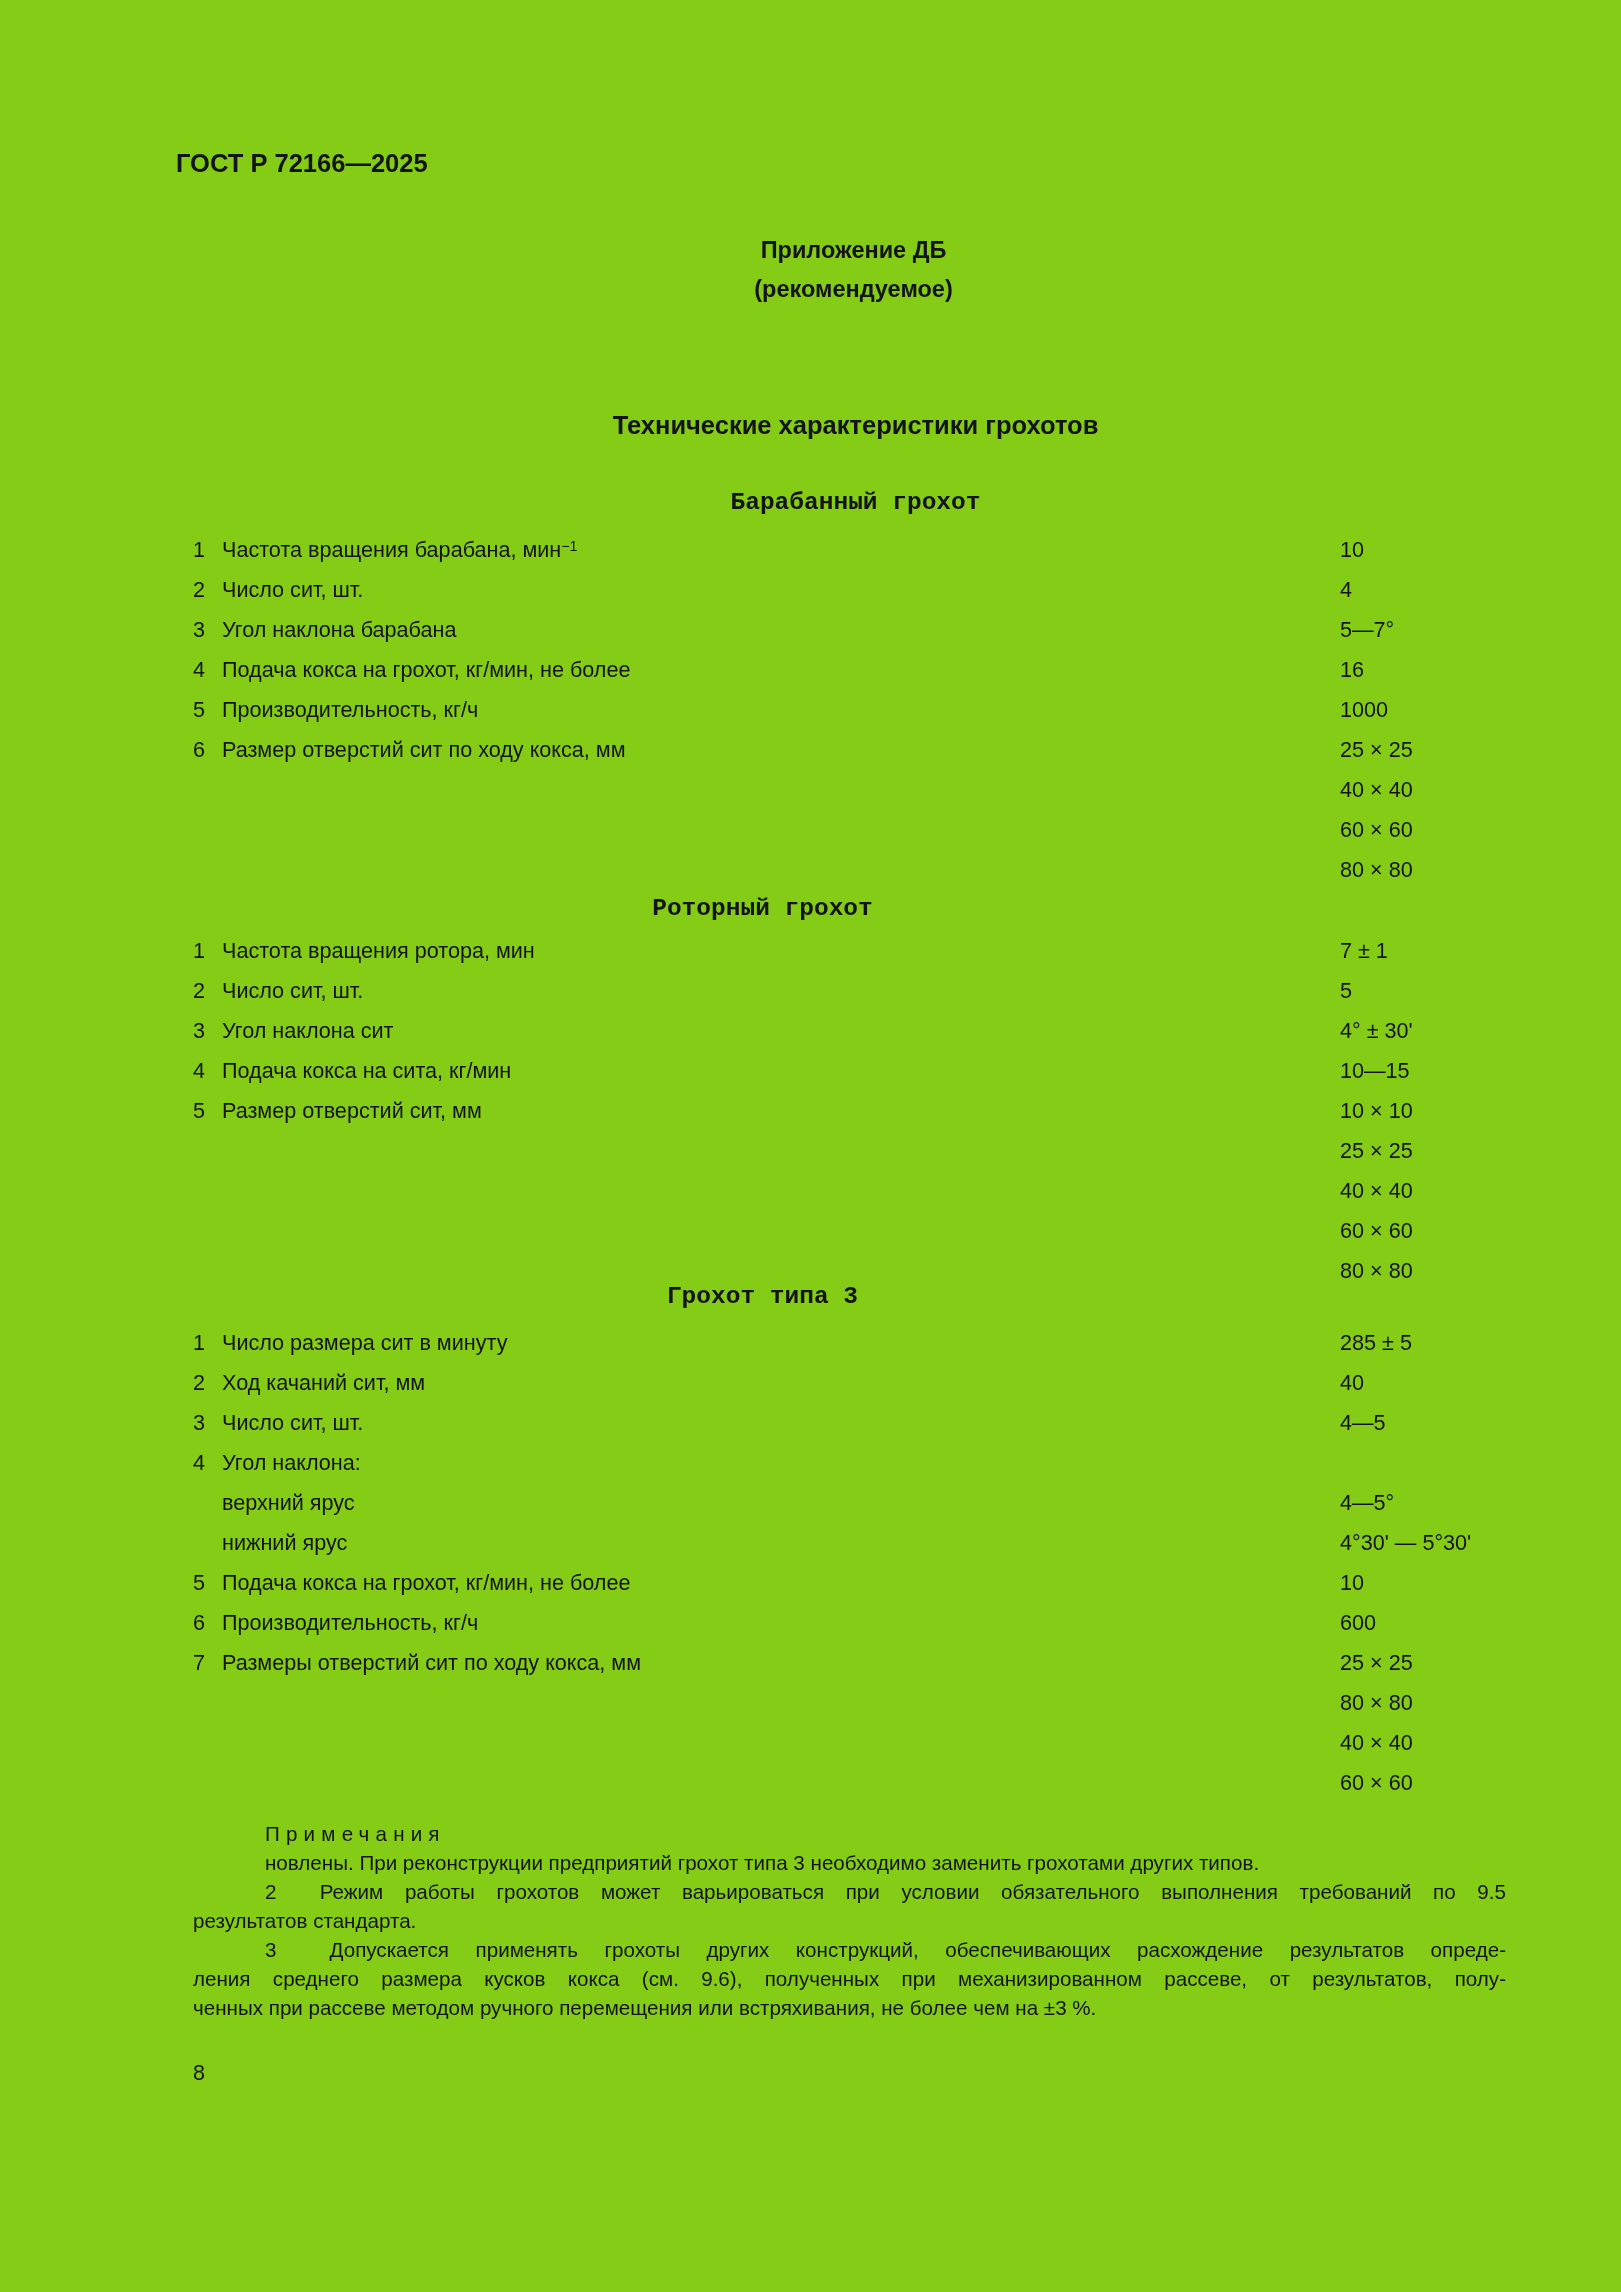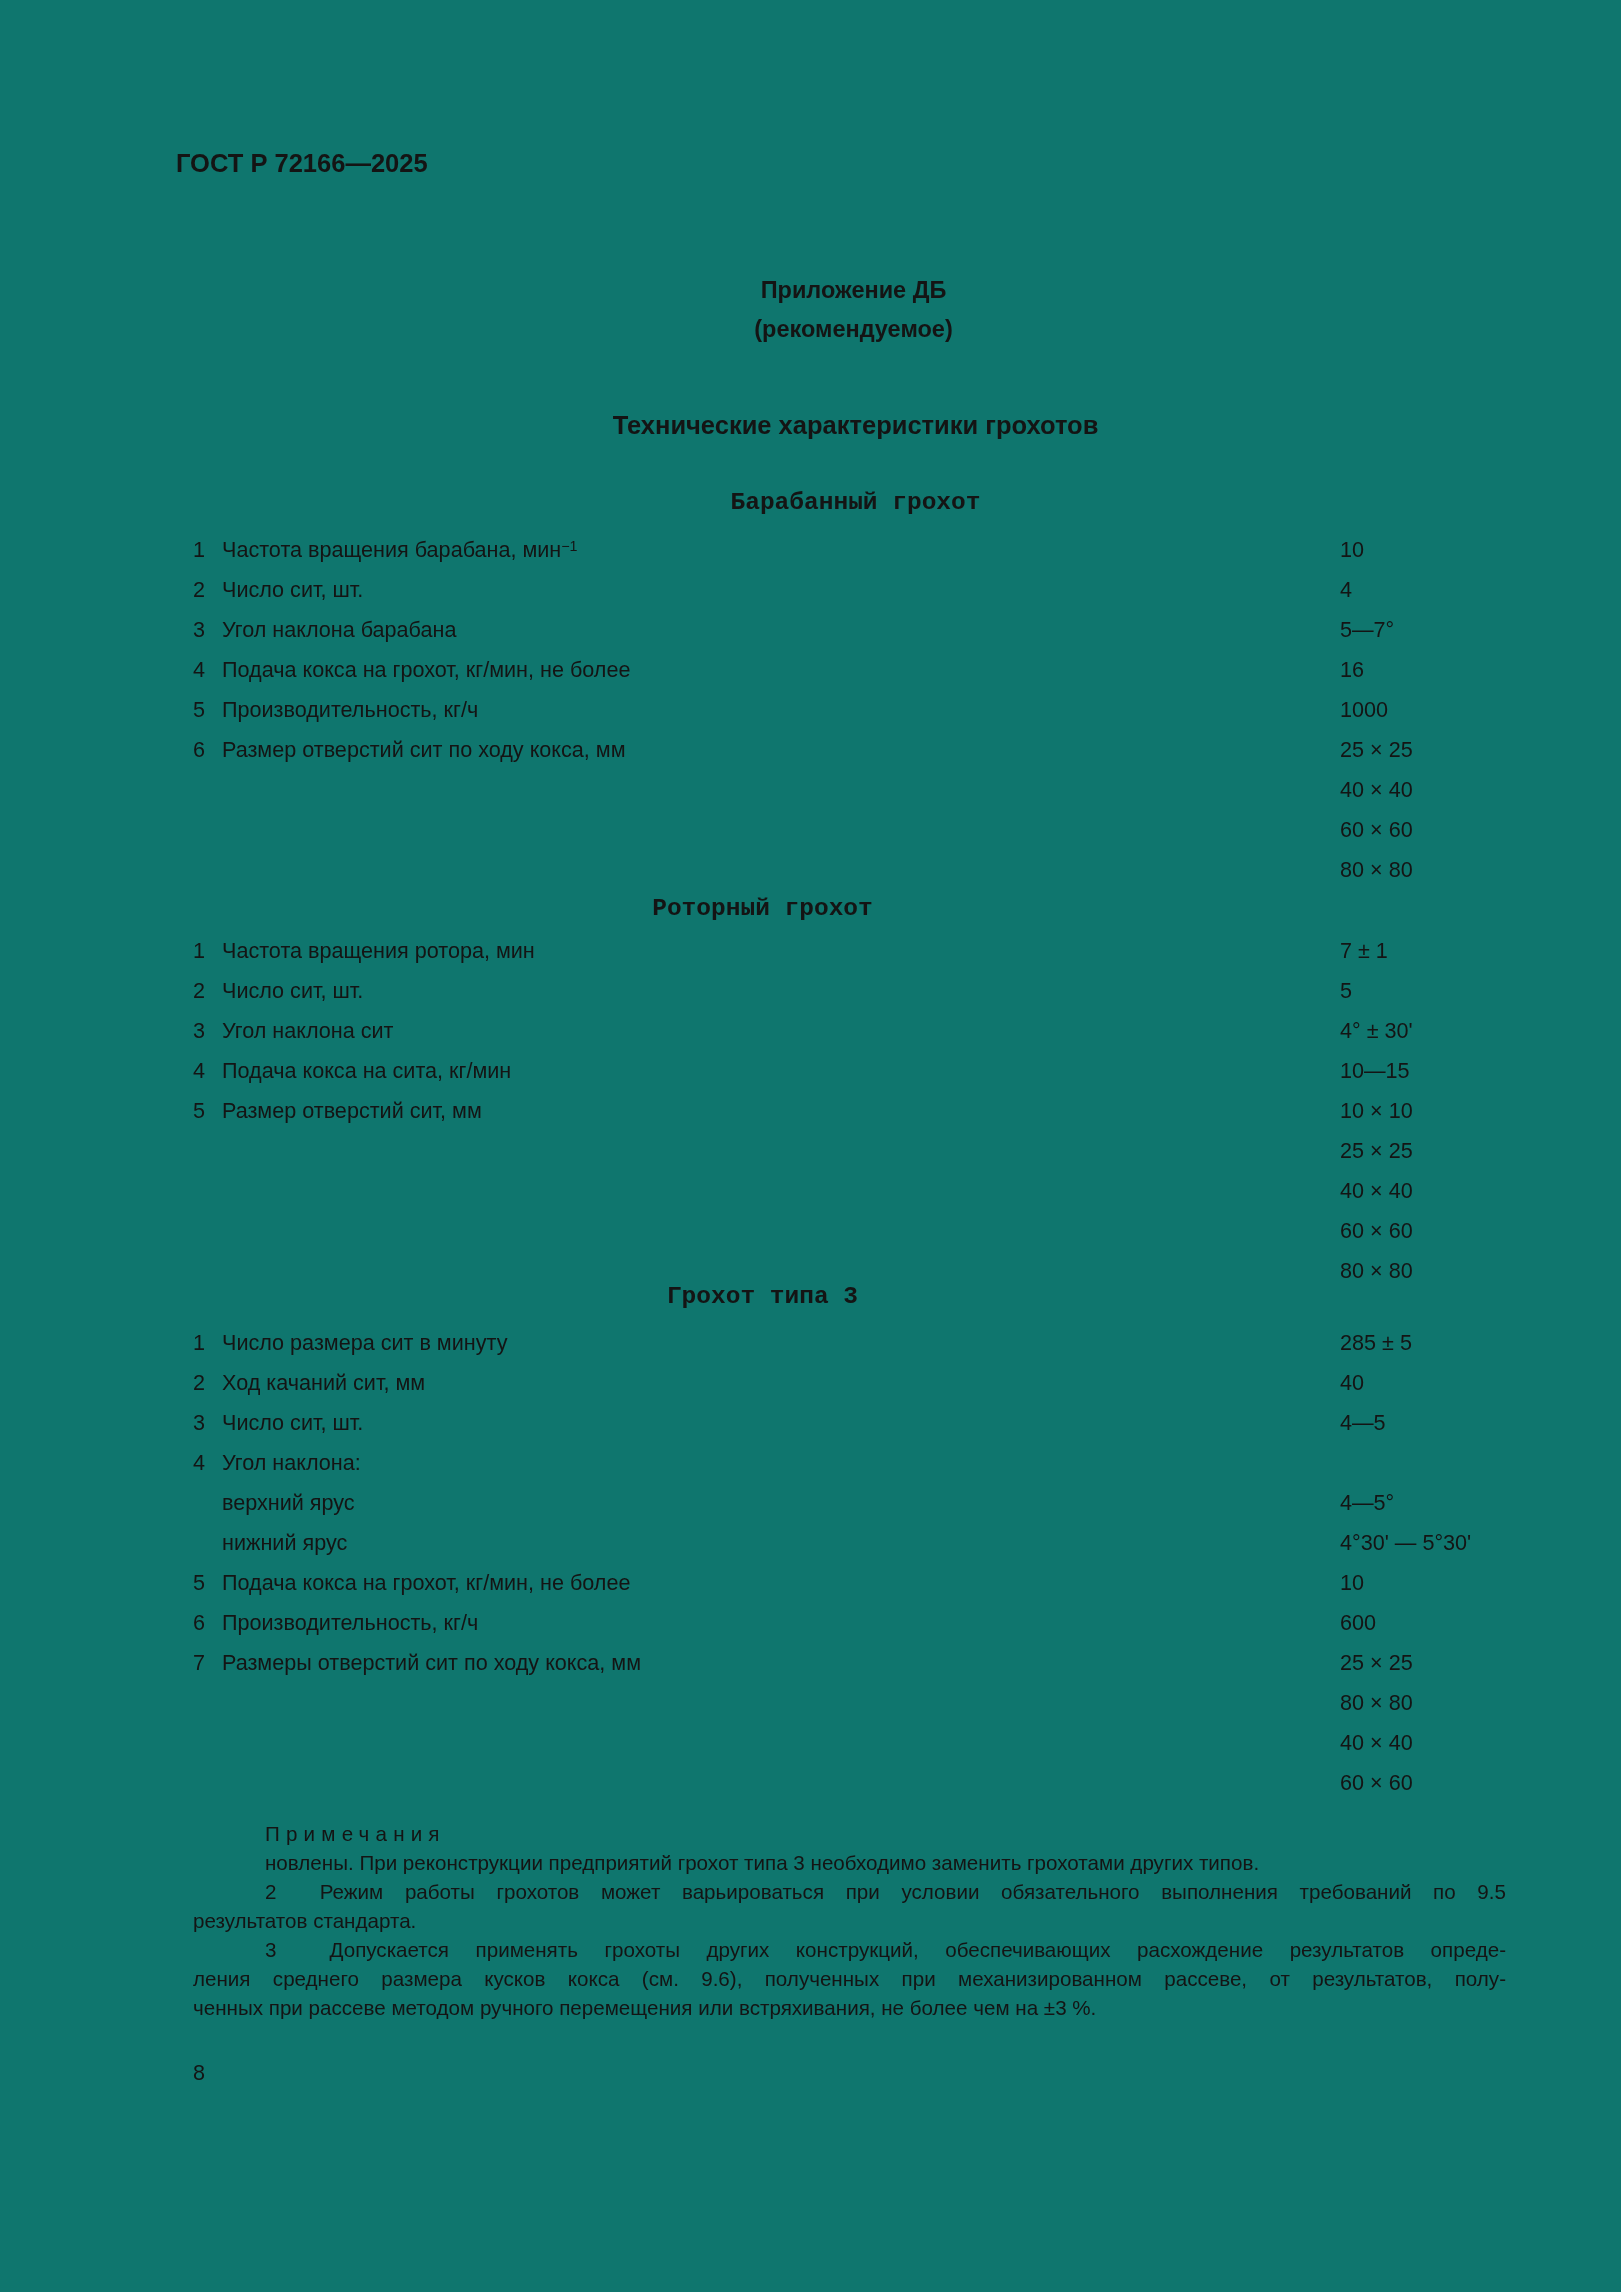--- a/index.html
+++ b/index.html
@@ -1,26 +1,26 @@
 <!DOCTYPE html>
 <html><head>
 <meta charset="utf-8">
 <style>
   html,body{margin:0;padding:0;background:#ffffff;}
   .page{
     position:relative;
     width:1621px;height:2293px;
-    background:#0f766e;
+    background:#84cc16;
     color:#141414;
     font-family:"Liberation Sans", sans-serif;
     overflow:hidden;
   }
   .abs{position:absolute;}
   #gost-header{left:176px;top:149px;font-size:25.5px;font-weight:bold;line-height:29px;white-space:nowrap;}
-  #appendix{left:193px;top:231px;width:1321px;text-align:center;font-weight:bold;font-size:23.5px;line-height:39px;margin-top:40px;}
+  #appendix{left:193px;top:231px;width:1321px;text-align:center;font-weight:bold;font-size:23.5px;line-height:39px;}
   #doc-title{left:193px;top:410px;width:1325px;text-align:center;font-weight:bold;font-size:25.5px;line-height:31px;}
   .sec-h{font-weight:bold;font-size:24.5px;line-height:29px;text-align:center;white-space:nowrap;font-family:Liberation Mono, monospace;}
   #sec1-heading{left:193px;top:488px;width:1325px;}
   #sec2-heading{left:193px;top:894px;width:1139px;}
   #sec3-heading{left:193px;top:1282px;width:1139px;}
   .rows{left:193px;width:1353px;}
   #sec1-rows{top:530px;}
   #sec2-rows{top:931px;}
   #sec3-rows{top:1323px;}
   .spec-row{position:relative;height:40px;line-height:40px;font-size:21.6px;white-space:nowrap;}

